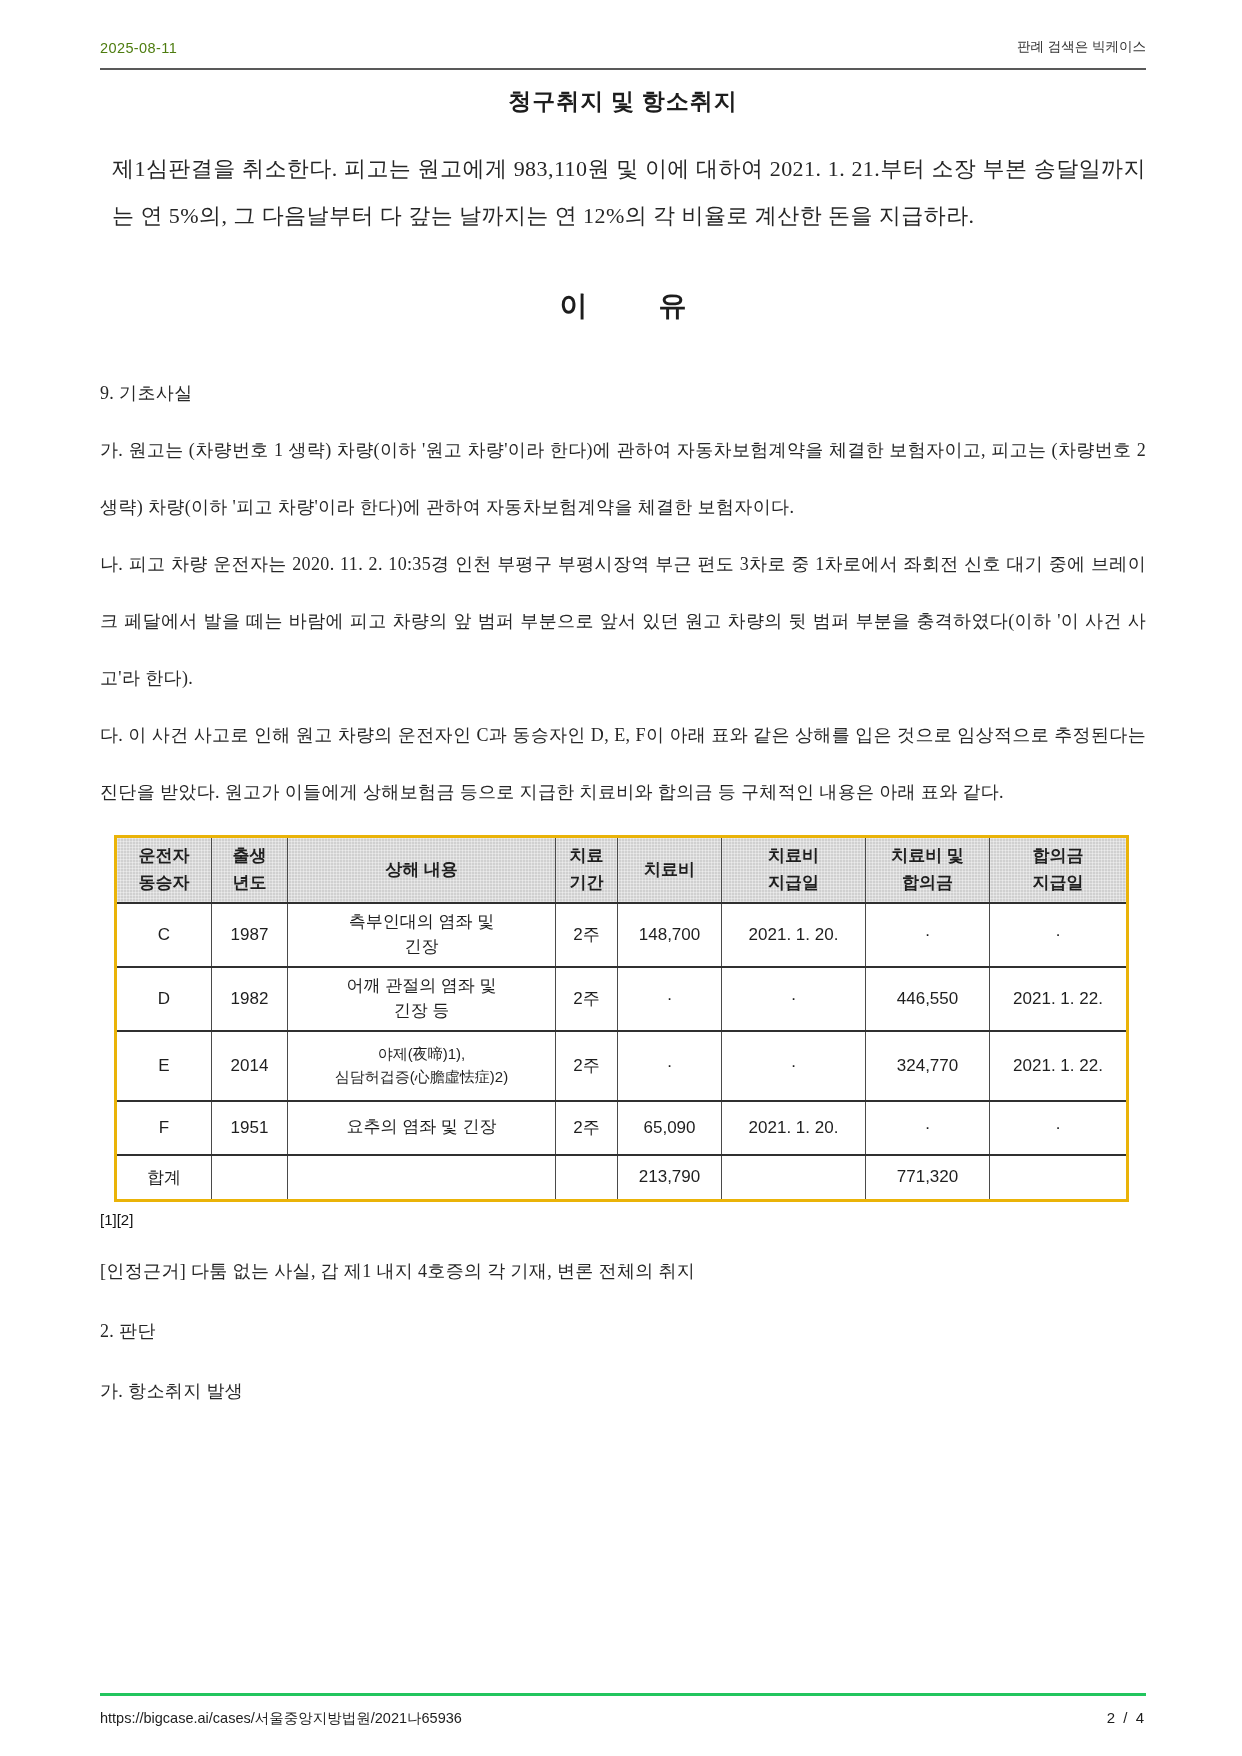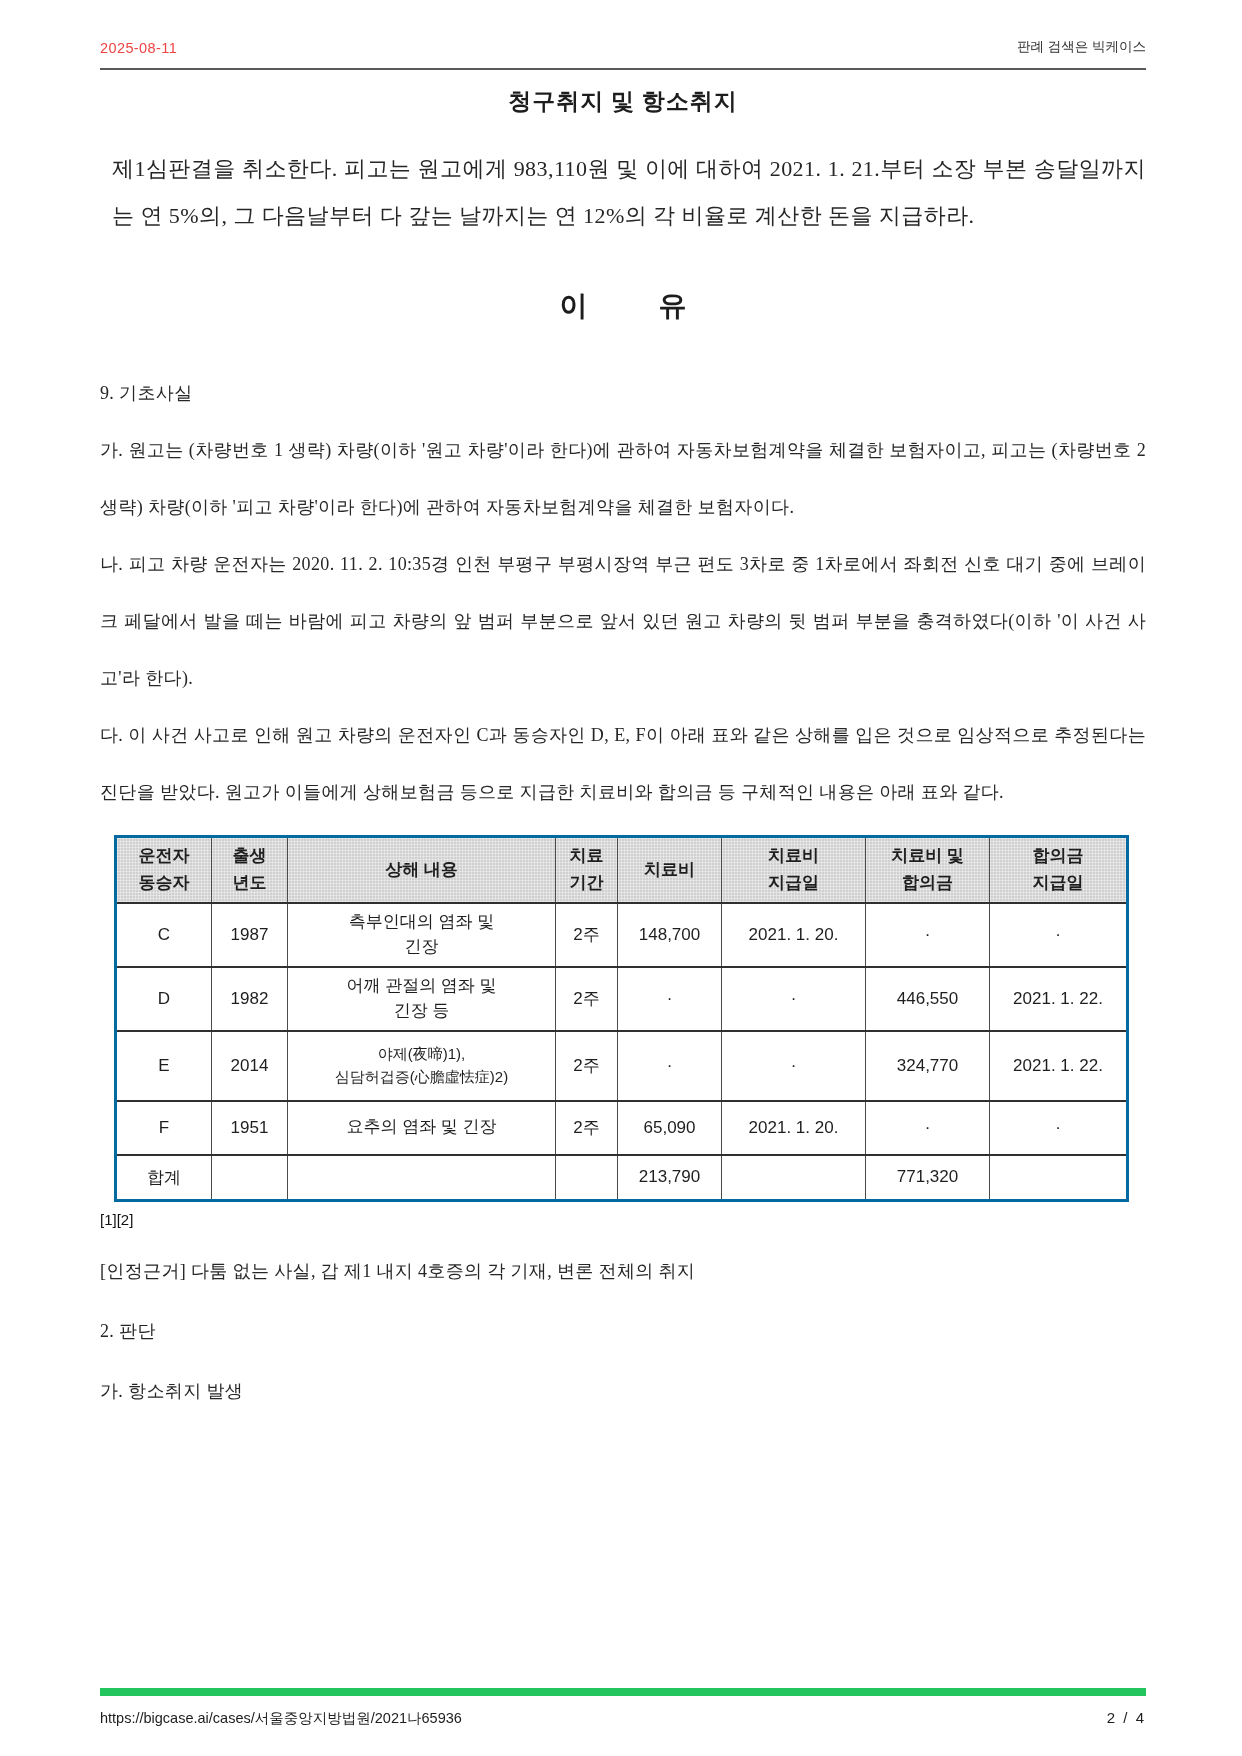--- a/index.html
+++ b/index.html
@@ -20,21 +20,21 @@
   
   .page-header {
     margin: 0 96px 0 100px;
     padding: 38px 0 12px 0;
     border-bottom: 2px solid #595959;
     display: flex;
     justify-content: space-between;
     align-items: flex-end;
     font-family: "Liberation Sans", "DejaVu Sans", sans-serif;
   }
-  .doc-date { font-size: 14.5px; color: #ef4444; letter-spacing: 0.4px; }
+  .doc-date { font-size: 14.5px; color: #4d7c0f; letter-spacing: 0.4px; }
   .brand    { font-size: 13.5px; color: #333; }
 
   
   .content { margin: 0 96px 0 100px; }
   .doc-title {
     margin: 16px 0 0 0;
     text-align: center;
     font-size: 23px;
     font-weight: 700;
     letter-spacing: 1px;
@@ -66,21 +66,21 @@
 
   
   table.injury-table {
     margin: 14px 0 0 14px;
     border-collapse: collapse;
     table-layout: fixed;
     width: 1012px;
     font-family: "Liberation Sans", "DejaVu Sans", sans-serif;
     font-size: 17px;
     color: #1e1e1e;
-    border: 3px solid #0369a1;
+    border: 3px solid #eab308;
   }
   .injury-table th, .injury-table td {
     border: 1px solid #4a4a4a;
     text-align: center;
     vertical-align: middle;
     padding: 2px 4px;
     box-sizing: border-box;
     overflow: hidden;
   }
   .injury-table tr { border-top: 2px solid #303030; }
@@ -112,21 +112,21 @@
     line-height: 24px;
   }
   .evidence { margin-top: 22px; line-height: 34px; }
   .section2 { margin-top: 26px; line-height: 34px; }
   .section2a { margin-top: 26px; line-height: 34px; }
 
   
   .page-footer {
     position: absolute;
     left: 100px; right: 96px; bottom: 28px;
-    border-top: 8px solid #22c55e;
+    border-top: 3px solid #22c55e;
     padding-top: 13px;
     display: flex;
     justify-content: space-between;
     align-items: baseline;
     font-family: "Liberation Sans", "DejaVu Sans", sans-serif;
     font-size: 14.5px;
     color: #1d1d1d;
   }
   .page-num { font-size: 15px; letter-spacing: 2px; }
 </style>

